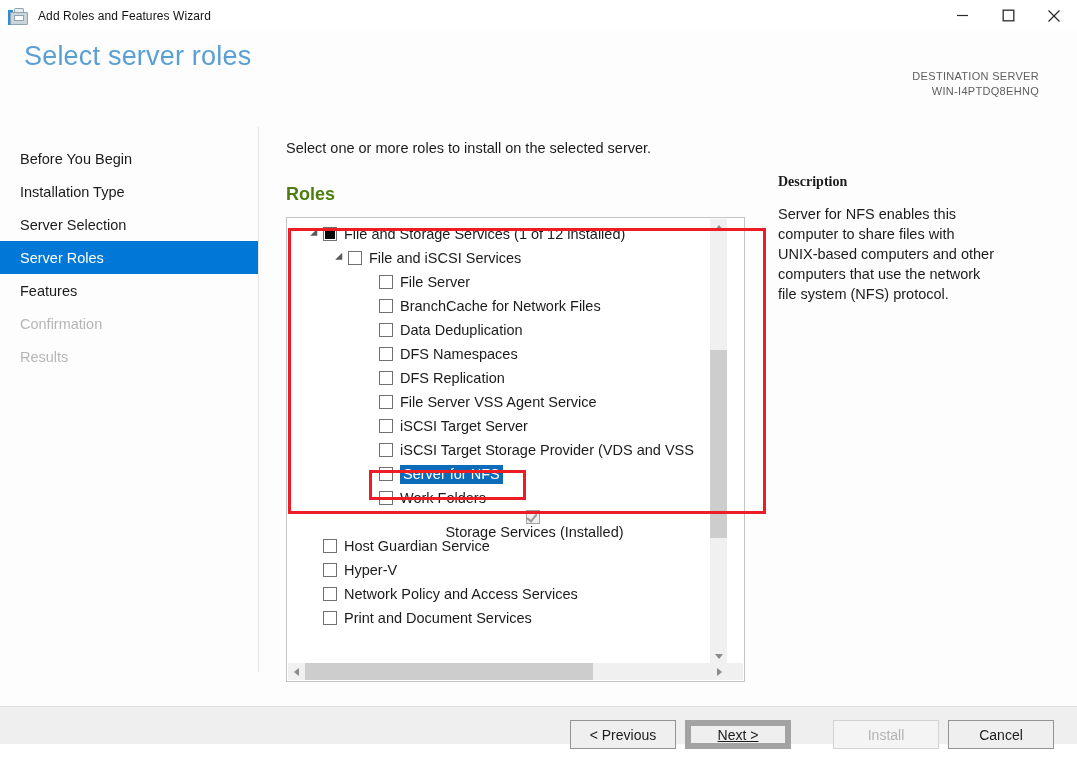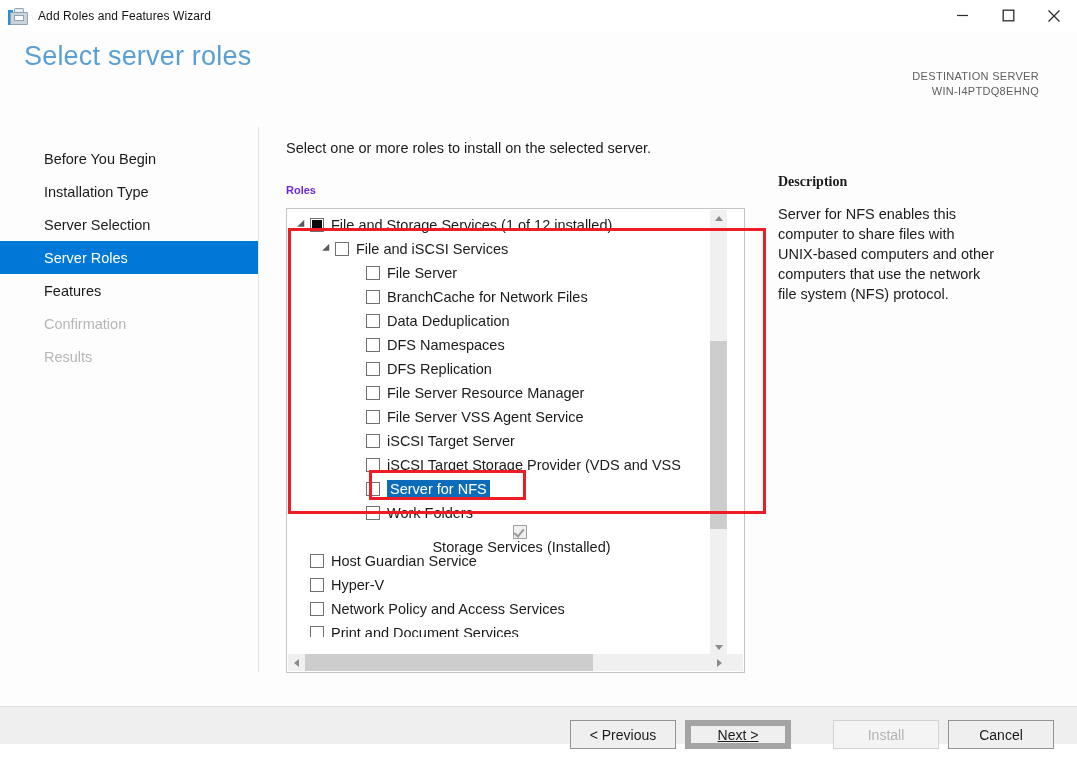--- a/index.html
+++ b/index.html
@@ -129,21 +129,21 @@
   
   .nav {
     position: absolute;
     left: 0; top: 35px;
     width: 258px;
   }
   .nav-item {
     height: 33px;
     display: flex;
     align-items: center;
-    padding-left: 44px;
+    padding-left: 20px;
     font-size: 14.5px;
     color: #1b1b1b;
     box-sizing: border-box;
   }
   .nav-item.selected {
     background: #0078d7;
     color: #ffffff;
   }
   .nav-item.disabled {
     color: #b6b6b6;
@@ -161,38 +161,38 @@
     position: absolute;
     left: 286px; top: 33px;
     width: 460px;
   }
   .intro-text {
     font-size: 14.5px;
     color: #1b1b1b;
     margin: 0 0 28px 0;
   }
   .section-label {
-    font-size: 11px;
+    font-size: 18px;
     font-weight: bold;
-    color: #6d28d9;
+    color: #4d7c0f;
     margin: 0 0 12px 0;
   }
 
   
   .tree-box {
     position: relative;
     width: 459px;
     height: 465px;
     border: 1px solid #c4c4c4;
     background: #ffffff;
     box-sizing: border-box;
   }
   .tree-viewport {
     position: absolute;
-    left: 1px; top: 4px;
+    left: 14px; top: 4px;
     width: 424px;
     height: 424px;
     overflow: hidden;
   }
   .tree-row {
     height: 24px;
     display: flex;
     align-items: center;
     white-space: nowrap;
     font-size: 14.5px;
@@ -515,25 +515,20 @@
           <span class="cbox"></span>
           <span class="row-label">DFS Namespaces</span>
         </div>
 
         <div class="tree-row lvl2">
           <span class="expander blank"></span>
           <span class="cbox"></span>
           <span class="row-label">DFS Replication</span>
         </div>
 
-        <div class="tree-row lvl2">
-          <span class="expander blank"></span>
-          <span class="cbox"></span>
-          <span class="row-label">File Server Resource Manager</span>
-        </div>
 
         <div class="tree-row lvl2">
           <span class="expander blank"></span>
           <span class="cbox"></span>
           <span class="row-label">File Server VSS Agent Service</span>
         </div>
 
         <div class="tree-row lvl2">
           <span class="expander blank"></span>
           <span class="cbox"></span>

